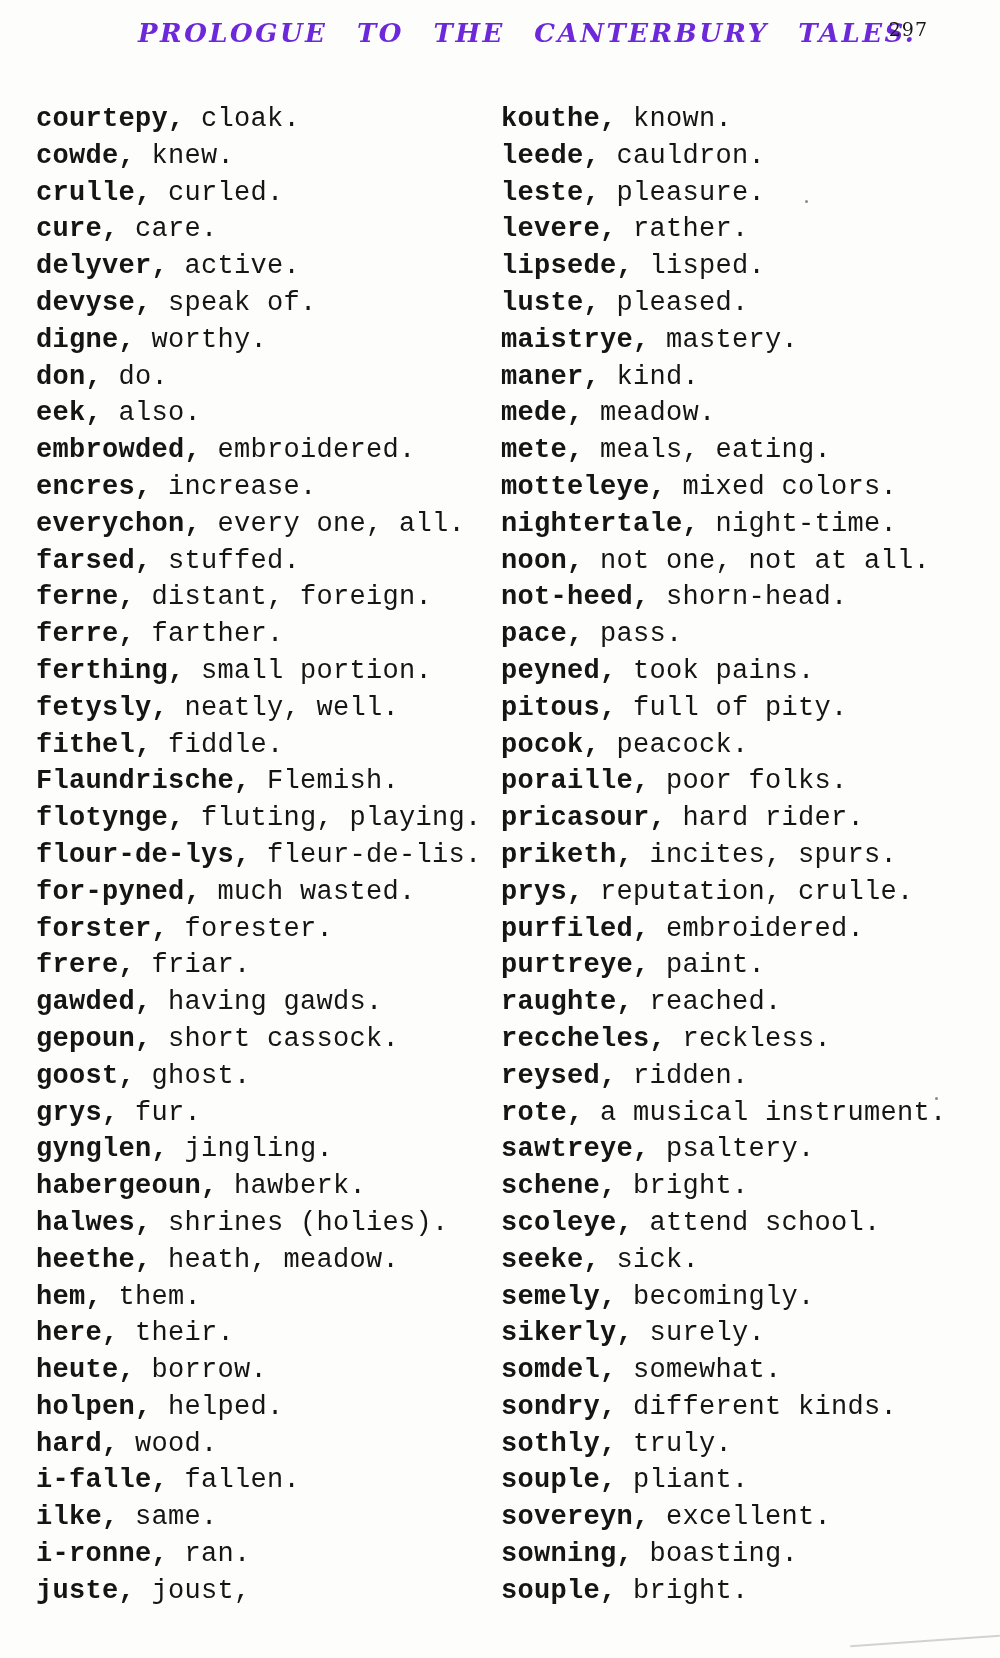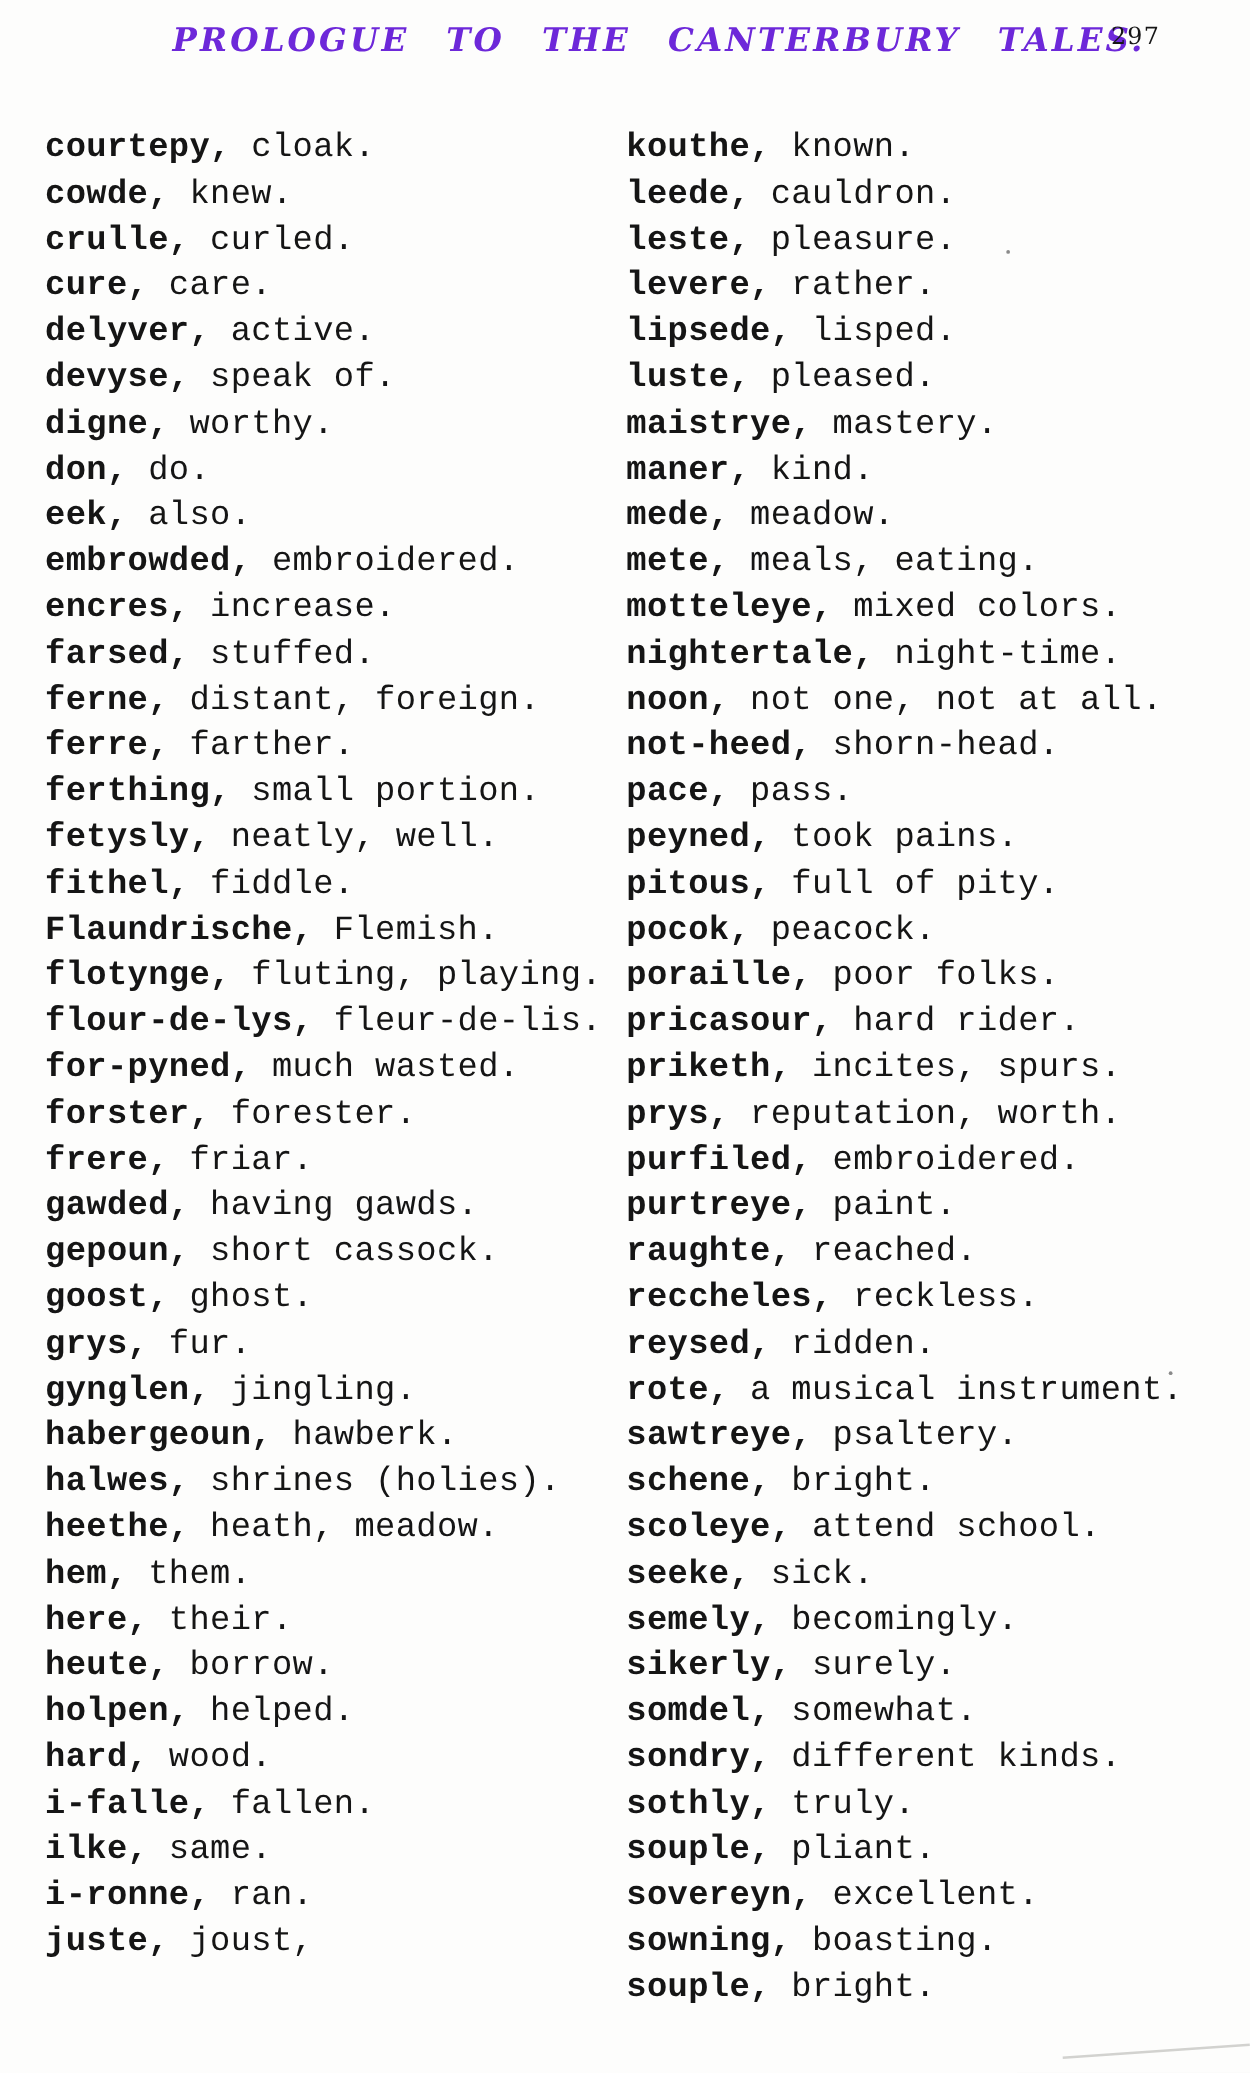--- a/index.html
+++ b/index.html
@@ -83,20 +83,21 @@
       <div class="entry"><span class="term">cowde,</span><span class="def"> knew.</span></div>
       <div class="entry"><span class="term">crulle,</span><span class="def"> curled.</span></div>
       <div class="entry"><span class="term">cure,</span><span class="def"> care.</span></div>
       <div class="entry"><span class="term">delyver,</span><span class="def"> active.</span></div>
       <div class="entry"><span class="term">devyse,</span><span class="def"> speak of.</span></div>
       <div class="entry"><span class="term">digne,</span><span class="def"> worthy.</span></div>
       <div class="entry"><span class="term">don,</span><span class="def"> do.</span></div>
       <div class="entry"><span class="term">eek,</span><span class="def"> also.</span></div>
       <div class="entry"><span class="term">embrowded,</span><span class="def"> embroidered.</span></div>
       <div class="entry"><span class="term">encres,</span><span class="def"> increase.</span></div>
+      <div class="entry"><span class="term">everychon,</span><span class="def"> every one, all.</span></div>
       <div class="entry"><span class="term">farsed,</span><span class="def"> stuffed.</span></div>
       <div class="entry"><span class="term">ferne,</span><span class="def"> distant, foreign.</span></div>
       <div class="entry"><span class="term">ferre,</span><span class="def"> farther.</span></div>
       <div class="entry"><span class="term">ferthing,</span><span class="def"> small portion.</span></div>
       <div class="entry"><span class="term">fetysly,</span><span class="def"> neatly, well.</span></div>
       <div class="entry"><span class="term">fithel,</span><span class="def"> fiddle.</span></div>
       <div class="entry"><span class="term">Flaundrische,</span><span class="def"> Flemish.</span></div>
       <div class="entry"><span class="term">flotynge,</span><span class="def"> fluting, playing.</span></div>
       <div class="entry"><span class="term">flour-de-lys,</span><span class="def"> fleur-de-lis.</span></div>
       <div class="entry"><span class="term">for-pyned,</span><span class="def"> much wasted.</span></div>
@@ -136,21 +137,21 @@
       <div class="entry"><span class="term">nightertale,</span><span class="def"> night-time.</span></div>
       <div class="entry"><span class="term">noon,</span><span class="def"> not one, not at all.</span></div>
       <div class="entry"><span class="term">not-heed,</span><span class="def"> shorn-head.</span></div>
       <div class="entry"><span class="term">pace,</span><span class="def"> pass.</span></div>
       <div class="entry"><span class="term">peyned,</span><span class="def"> took pains.</span></div>
       <div class="entry"><span class="term">pitous,</span><span class="def"> full of pity.</span></div>
       <div class="entry"><span class="term">pocok,</span><span class="def"> peacock.</span></div>
       <div class="entry"><span class="term">poraille,</span><span class="def"> poor folks.</span></div>
       <div class="entry"><span class="term">pricasour,</span><span class="def"> hard rider.</span></div>
       <div class="entry"><span class="term">priketh,</span><span class="def"> incites, spurs.</span></div>
-      <div class="entry"><span class="term">prys,</span><span class="def"> reputation, worth.</span></div>
+      <div class="entry"><span class="term">prys,</span><span class="def"> reputation, crulle.</span></div>
       <div class="entry"><span class="term">purfiled,</span><span class="def"> embroidered.</span></div>
       <div class="entry"><span class="term">purtreye,</span><span class="def"> paint.</span></div>
       <div class="entry"><span class="term">raughte,</span><span class="def"> reached.</span></div>
       <div class="entry"><span class="term">reccheles,</span><span class="def"> reckless.</span></div>
       <div class="entry"><span class="term">reysed,</span><span class="def"> ridden.</span></div>
       <div class="entry"><span class="term">rote,</span><span class="def"> a musical instrument.</span></div>
       <div class="entry"><span class="term">sawtreye,</span><span class="def"> psaltery.</span></div>
       <div class="entry"><span class="term">schene,</span><span class="def"> bright.</span></div>
       <div class="entry"><span class="term">scoleye,</span><span class="def"> attend school.</span></div>
       <div class="entry"><span class="term">seeke,</span><span class="def"> sick.</span></div>

